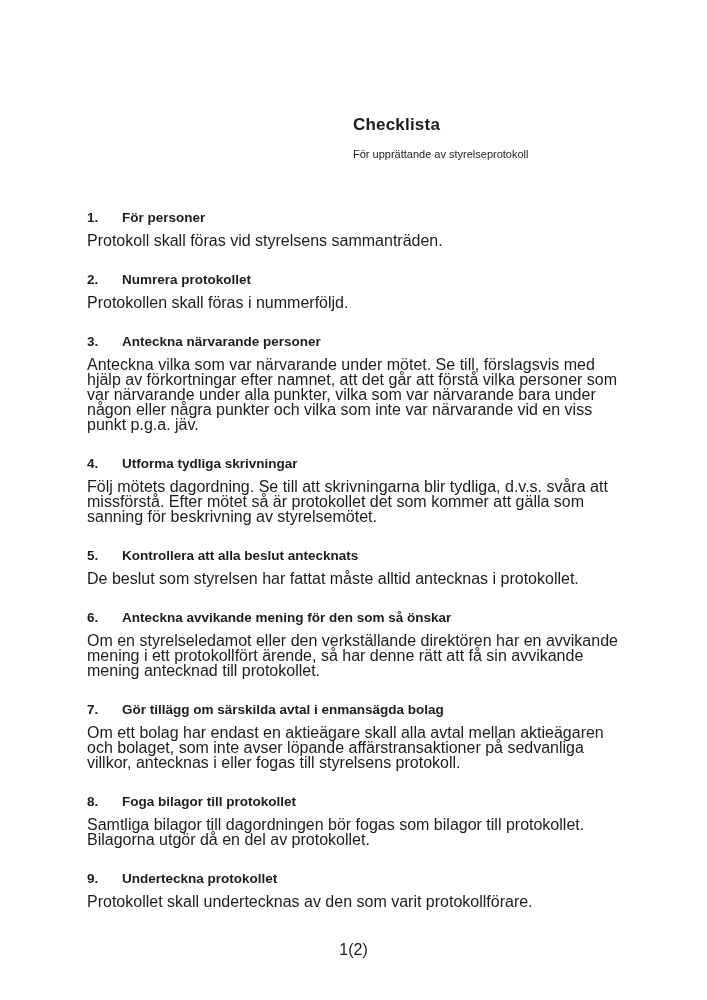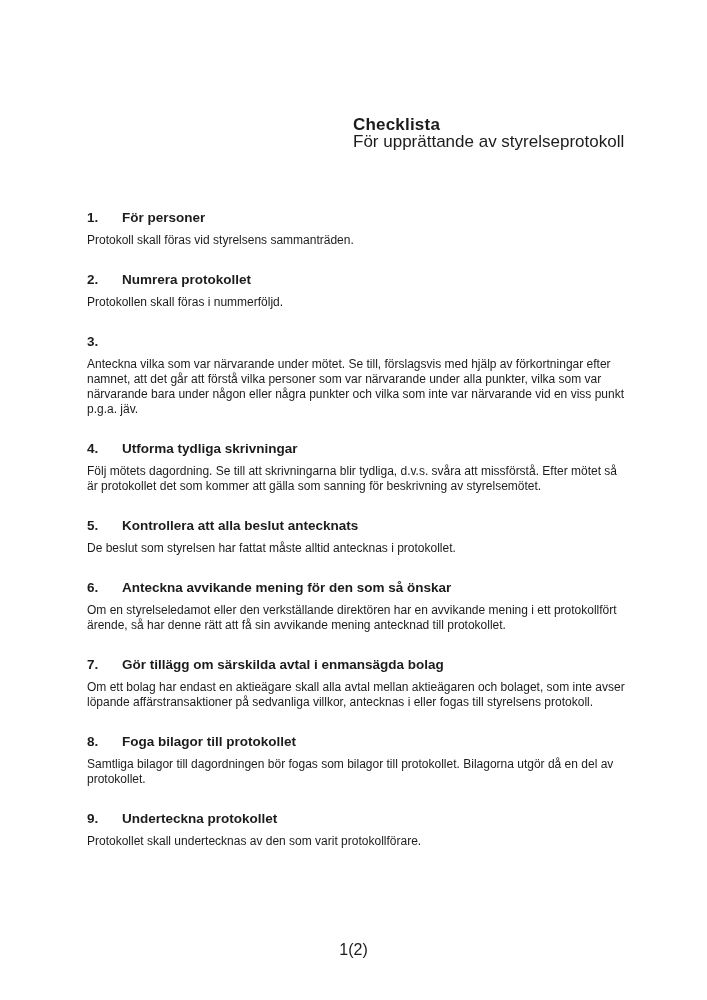--- a/index.html
+++ b/index.html
@@ -23,23 +23,23 @@
     top: 87px;
   }
   .doc-title {
     font-size: 17px;
     font-weight: bold;
     line-height: 19px;
     letter-spacing: 0.2px;
     margin-top: 28px;
   }
   .doc-subtitle {
-    font-size: 17px;
+    font-size: 11px;
     line-height: 16px;
-    margin-top: 0;
+    margin-top: 12px;
   }
   .content {
     position: absolute;
     left: 87px;
     top: 210px;
     width: 538px;
   }
   .section { margin-top: 24px; }
   .section:first-child { margin-top: 0; }
   .section-heading {
@@ -48,21 +48,21 @@
     line-height: 16px;
     margin-bottom: 7px;
     display: flex;
   }
   .section-number {
     display: inline-block;
     width: 35px;
     flex: 0 0 35px;
   }
   .section-paragraph {
-    font-size: 12px;
+    font-size: 16px;
     line-height: 15px;
   }
   .section-paragraph + .section-paragraph {
     margin-top: 15px;
   }
   .page-footer {
     position: absolute;
     left: 0;
     right: 0;
     top: 941px;
@@ -94,20 +94,21 @@
       <div class="section-heading">
         <span class="section-number">2.</span>
         <span>Numrera protokollet</span>
       </div>
       <p class="section-paragraph">Protokollen skall föras i nummerföljd.</p>
     </div>
 
     <div class="section">
       <div class="section-heading">
         <span class="section-number">3.</span>
+        <span>Anteckna närvarande personer</span>
       </div>
       <p class="section-paragraph">Anteckna vilka som var närvarande under mötet. Se till, förslagsvis med hjälp av förkortningar efter namnet, att det går att förstå vilka personer som var närvarande under alla punkter, vilka som var närvarande bara under någon eller några punkter och vilka som inte var närvarande vid en viss punkt p.g.a. jäv.</p>
     </div>
 
     <div class="section">
       <div class="section-heading">
         <span class="section-number">4.</span>
         <span>Utforma tydliga skrivningar</span>
       </div>
       <p class="section-paragraph">Följ mötets dagordning. Se till att skrivningarna blir tydliga, d.v.s. svåra att missförstå. Efter mötet så är protokollet det som kommer att gälla som sanning för beskrivning av styrelsemötet.</p>

